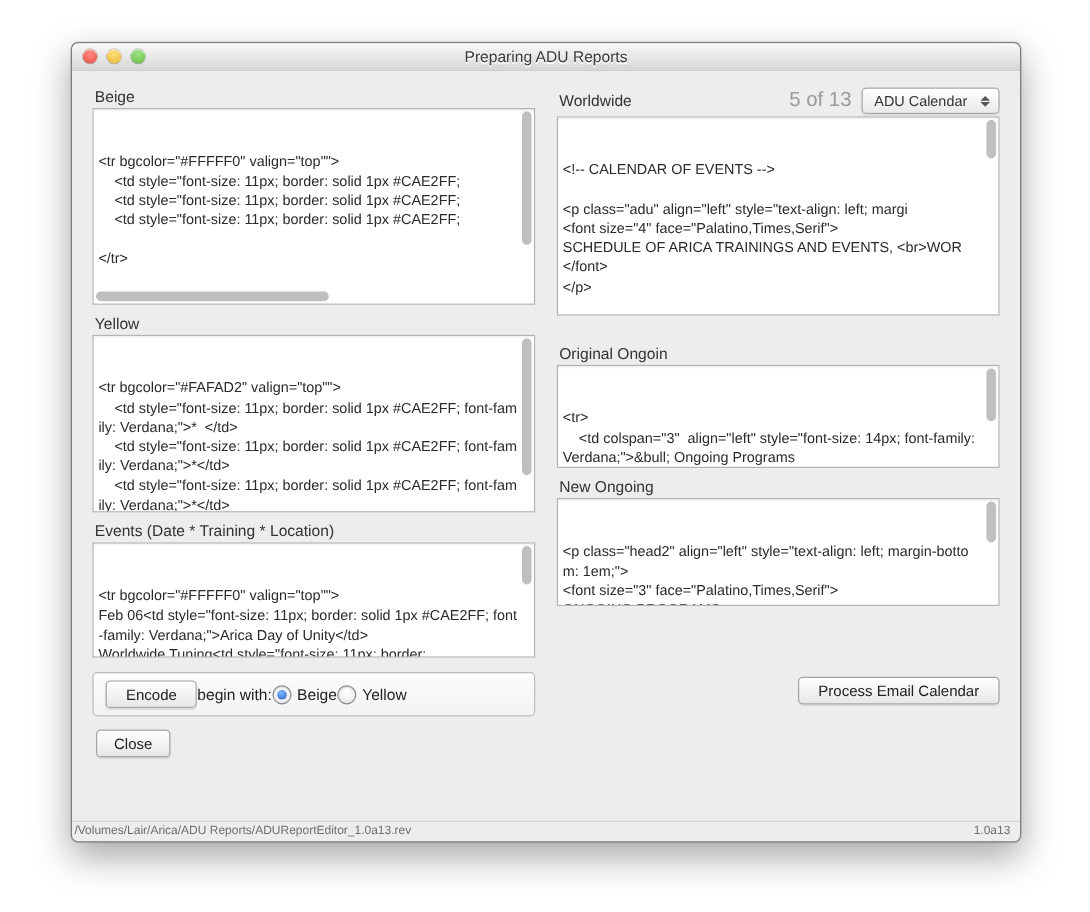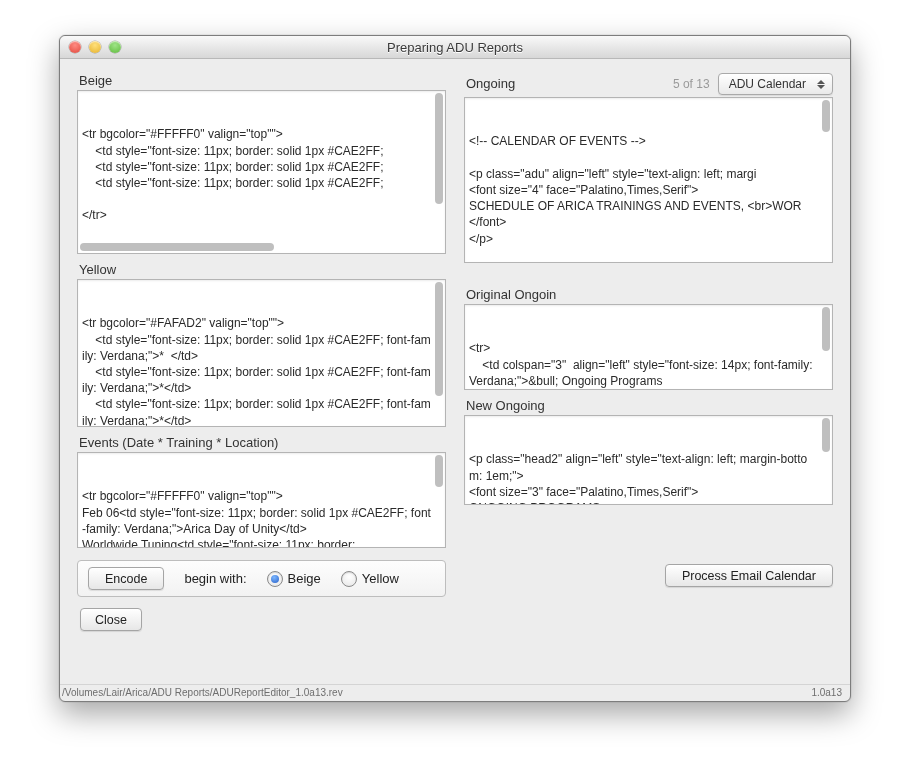--- a/index.html
+++ b/index.html
@@ -72,21 +72,21 @@
   .col { flex: 1; min-width: 0; display: flex; flex-direction: column; }
 
   .label-row {
     display: flex;
     align-items: baseline;
     margin: 3px 0 2px 2px;
     font-size: 13px;
     color: #333;
   }
   .label-row .lab { flex: 0 0 auto; }
-  .label-row .count { margin-left: auto; color: #9a9a9a; padding-right: 8px; font-size: 12px; }
+  .label-row .count { margin-left: auto; color: #9a9a9a; padding-right: 8px; font-size: 17px; }
 
   .textbox {
     background: #fff;
     border: 1px solid #b4b4b4;
     border-radius: 0;
     padding: 3px 2px 3px 4px;
     font-family: "Lucida Grande", Verdana, sans-serif;
     font-size: 12px;
     color: #2a2a2a;
     line-height: 1.35;
@@ -140,21 +140,21 @@
   .popup .arrows::before { border-bottom: 4px solid #555; }
   .popup .arrows::after  { border-top: 4px solid #555; }
 
   .group {
     border: 1px solid #bdbdbd;
     border-radius: 4px;
     background: linear-gradient(#fdfdfd, #f2f2f2);
     display: flex;
     align-items: center;
     padding: 6px 10px;
-    gap: 20px;
+    gap: 0;
   }
 
   .pushbtn {
     display: inline-flex;
     align-items: center;
     justify-content: center;
     height: 21px;
     padding: 0 16px;
     border: 1px solid #a5a5a5;
     border-radius: 4px;
@@ -278,21 +278,21 @@
 
         <div class="close-area">
           <div class="pushbtn" style="padding:0 14px;">Close</div>
         </div>
 
       </div>
 
       <div class="col">
 
         <div class="label-row">
-          <span class="lab">Ongoing</span>
+          <span class="lab">Worldwide</span>
           <span class="count">5 of 13</span>
           <span class="popup">
             <span>ADU Calendar</span>
             <span class="arrows"></span>
           </span>
         </div>
         <div id="box-calendar" class="textbox">
           <span class="txt">&lt;!-- CALENDAR OF EVENTS --&gt;
 
 &lt;p class="adu" align="left" style="text-align: left; margi

